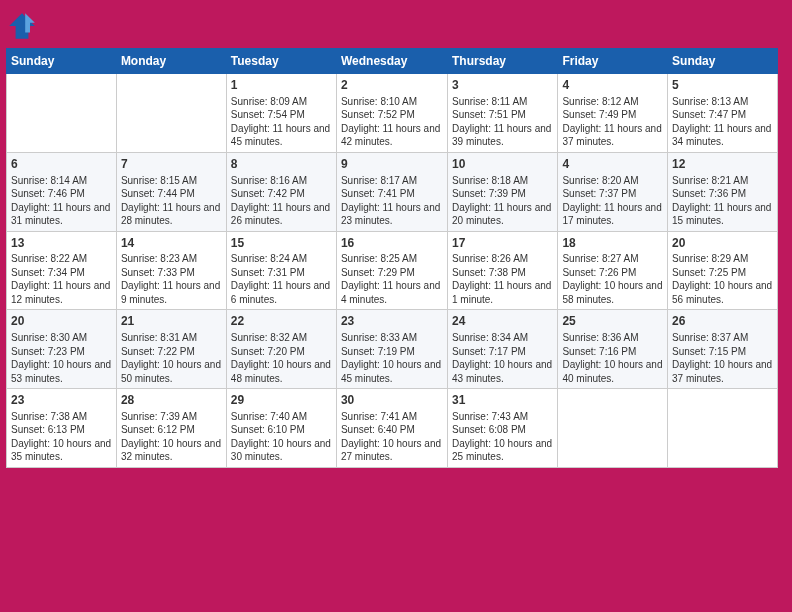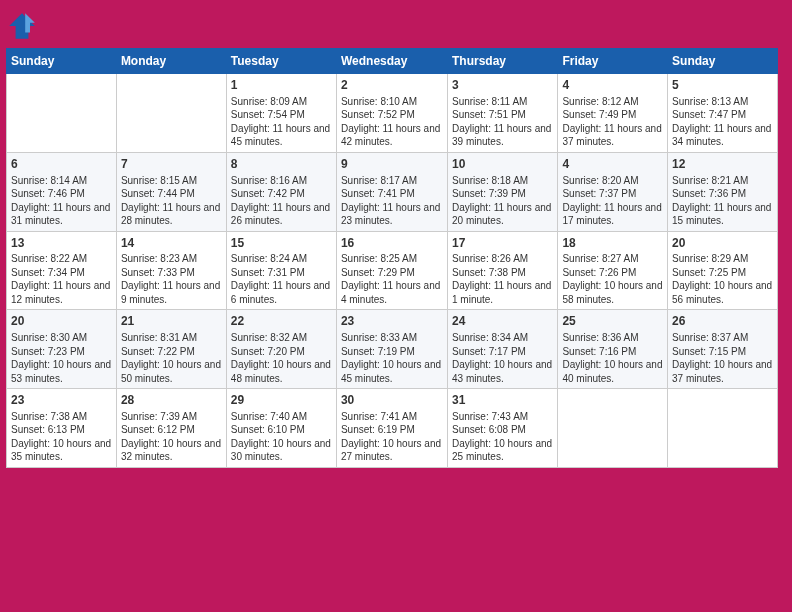--- a/index.html
+++ b/index.html
@@ -319,21 +319,21 @@
           </td>
           <td>
             <span class="day-number">29</span>
             <div class="day-info">Sunrise: 7:40 AM
 Sunset: 6:10 PM
 Daylight: 10 hours and 30 minutes.</div>
           </td>
           <td>
             <span class="day-number">30</span>
             <div class="day-info">Sunrise: 7:41 AM
-Sunset: 6:19 PM
+Sunset: 6:40 PM
 Daylight: 10 hours and 27 minutes.</div>
           </td>
           <td>
             <span class="day-number">31</span>
             <div class="day-info">Sunrise: 7:43 AM
 Sunset: 6:08 PM
 Daylight: 10 hours and 25 minutes.</div>
           </td>
           <td class="empty"></td>
           <td class="empty"></td>

